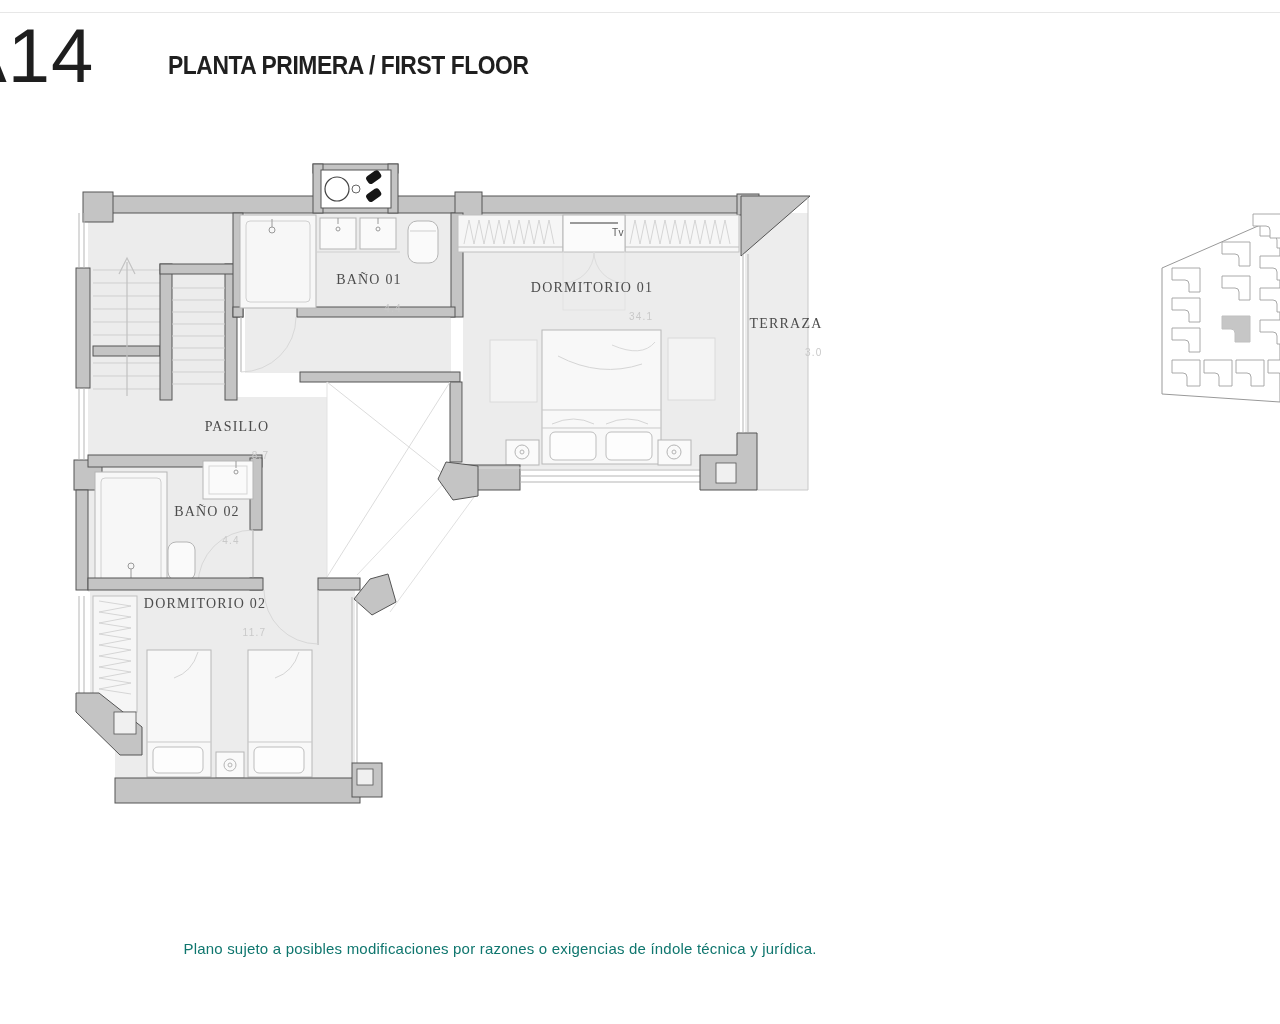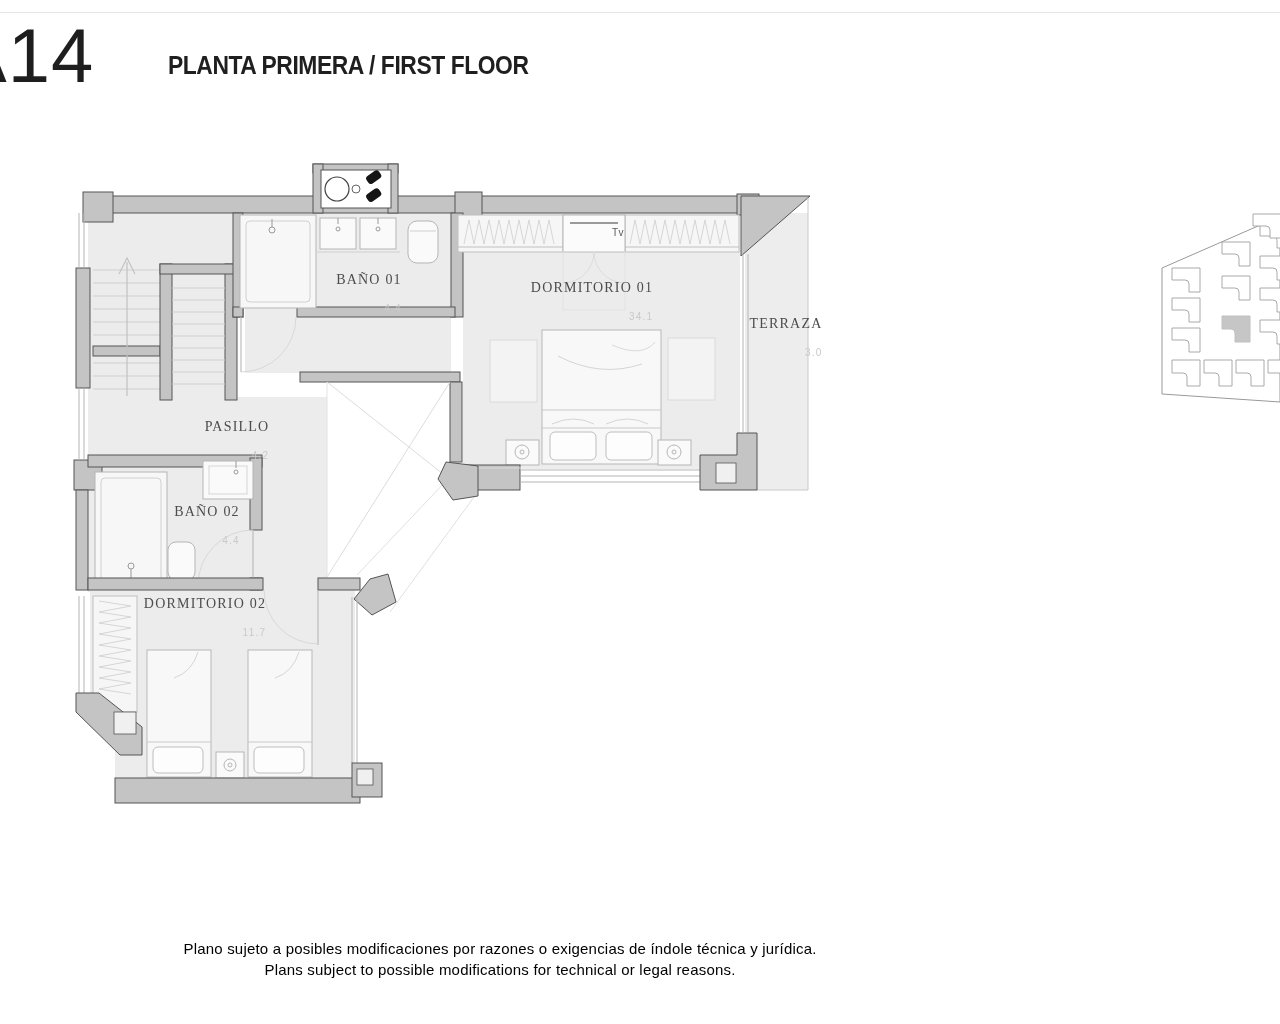--- a/index.html
+++ b/index.html
@@ -10,21 +10,21 @@
   .unit-code{position:absolute;left:-44px;top:18px;font-size:76px;line-height:1;
              color:#1e1e1e;letter-spacing:1px;}
   .plan-title{position:absolute;left:168px;top:50px;font-size:26px;font-weight:700;
               color:#1f1f1f;letter-spacing:-0.5px;transform:scaleX(0.88);transform-origin:left top;
               white-space:nowrap;}
   .room{position:absolute;transform:translateX(-50%);text-align:center;white-space:nowrap;}
   .room .rn{font-size:14px;letter-spacing:1.2px;color:#4c4c4c;font-family:Liberation Serif, serif;}
   .room .ra{font-size:10px;letter-spacing:1.2px;color:#c9c9c9;margin-top:15px;text-align:right;}
   .tv{position:absolute;transform:translateX(-50%);font-size:10px;color:#5a5a5a;letter-spacing:0.5px;margin-left:24px;}
   .footer{position:absolute;left:500px;top:938px;transform:translateX(-50%);
-          text-align:center;font-size:15px;color:#000000;letter-spacing:0.2px;line-height:21px;
+          text-align:center;font-size:15px;color:#0f766e;letter-spacing:0.2px;line-height:21px;
           white-space:nowrap;}
   svg{position:absolute;left:0;top:0;}
 </style>
 </head>
 <body>
 
 <div class="canvas">
 
   <div class="topline"></div>
   <div class="unit-code">A14</div>
@@ -272,31 +272,30 @@
   <div class="room" style="left:592px;top:280px">
     <div class="rn">DORMITORIO 01</div>
     <div class="ra">34.1</div>
   </div>
   <div class="room" style="left:786px;top:316px">
     <div class="rn">TERRAZA</div>
     <div class="ra">3.0</div>
   </div>
   <div class="room" style="left:237px;top:419px">
     <div class="rn">PASILLO</div>
-    <div class="ra">4.2</div>
+    <div class="ra">8.7</div>
   </div>
   <div class="room" style="left:207px;top:504px">
     <div class="rn">BAÑO 02</div>
     <div class="ra">4.4</div>
   </div>
   <div class="room" style="left:205px;top:596px">
     <div class="rn">DORMITORIO 02</div>
     <div class="ra">11.7</div>
   </div>
 
   <div class="tv" style="left:594px;top:227px">Tv</div>
 
   <div class="footer">
     <div>Plano sujeto a posibles modificaciones por razones o exigencias de índole técnica y jurídica.</div>
-    <div>Plans subject to possible modifications for technical or legal reasons.</div>
   </div>
 
 </div>
 
 </body></html>

